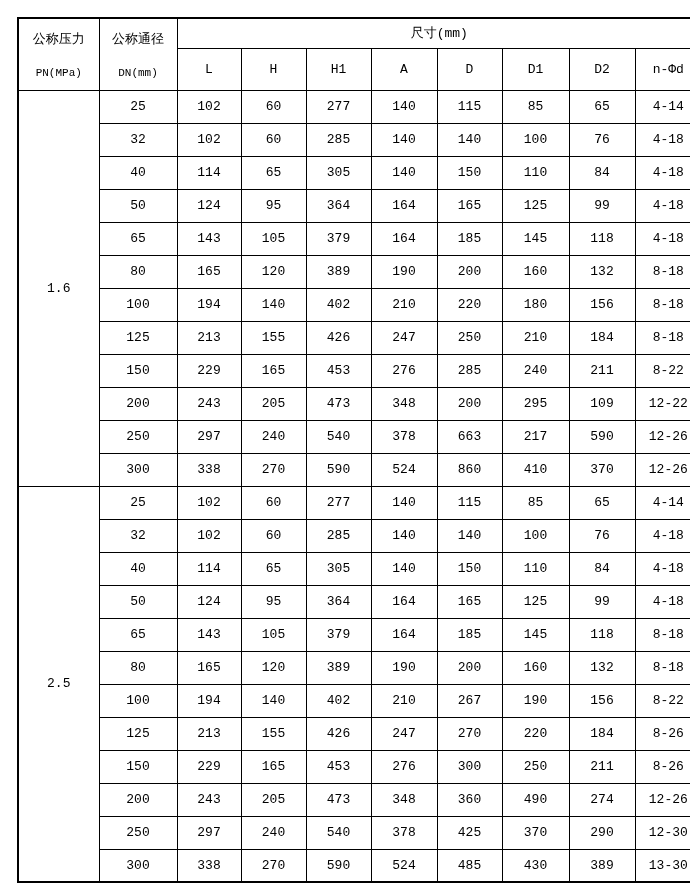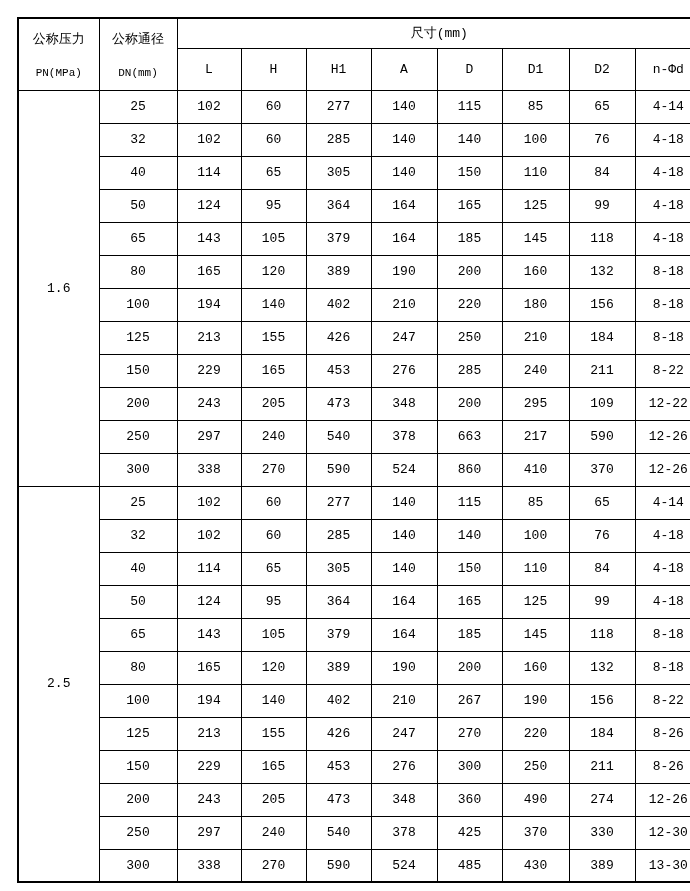--- a/index.html
+++ b/index.html
@@ -340,21 +340,21 @@
           <td>12-26</td>
         </tr>
         <tr class="drow">
           <td>250</td>
           <td>297</td>
           <td>240</td>
           <td>540</td>
           <td>378</td>
           <td>425</td>
           <td>370</td>
-          <td>330</td>
+          <td>290</td>
           <td>12-30</td>
         </tr>
         <tr class="drow">
           <td>300</td>
           <td>338</td>
           <td>270</td>
           <td>590</td>
           <td>524</td>
           <td>485</td>
           <td>430</td>

